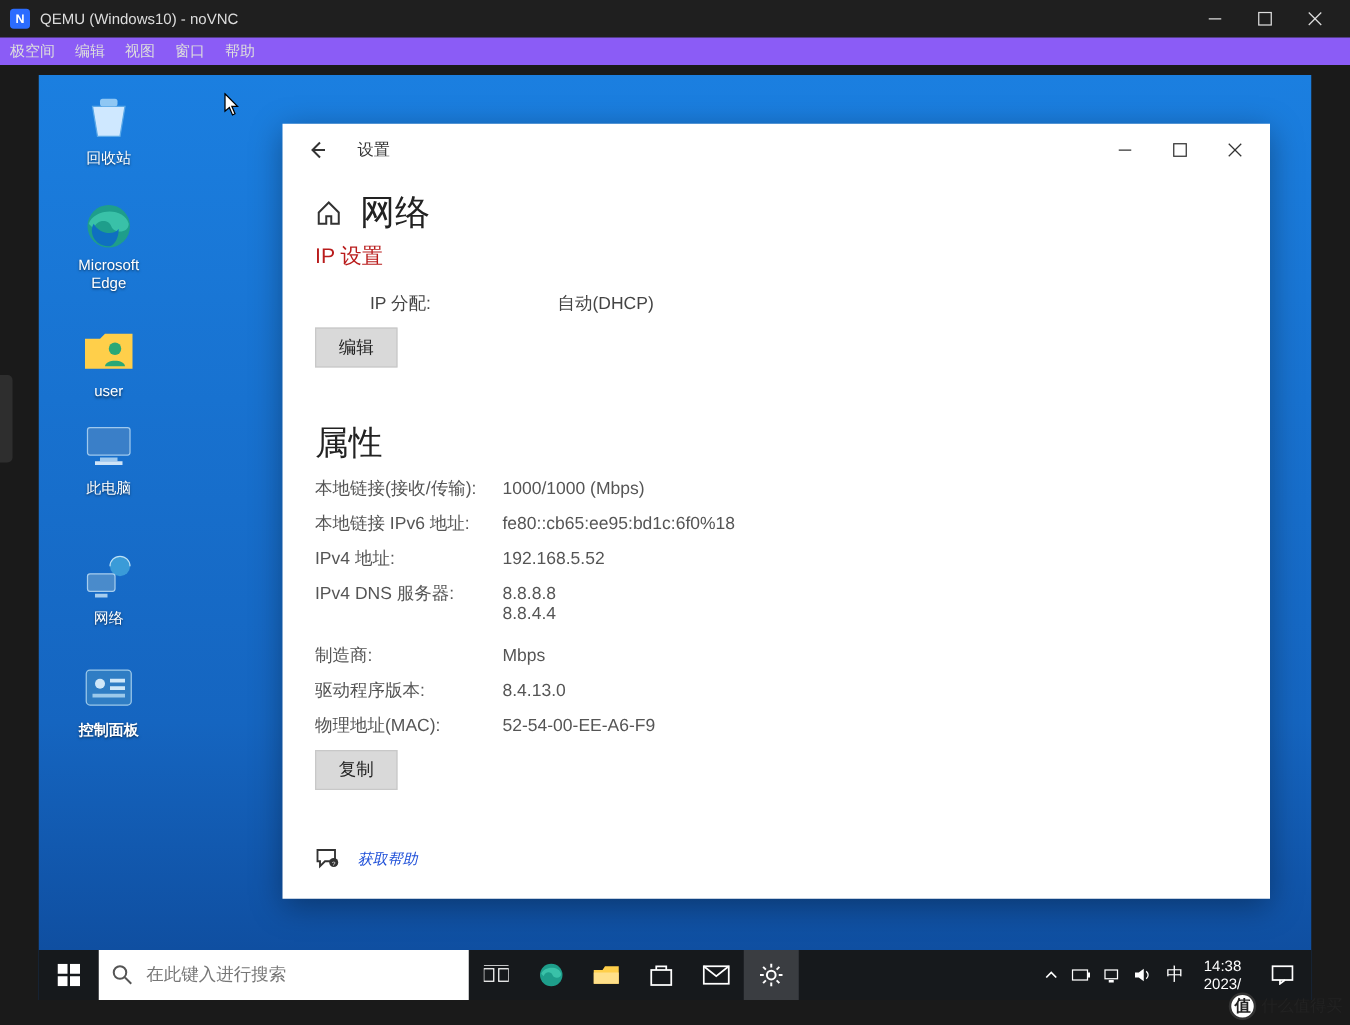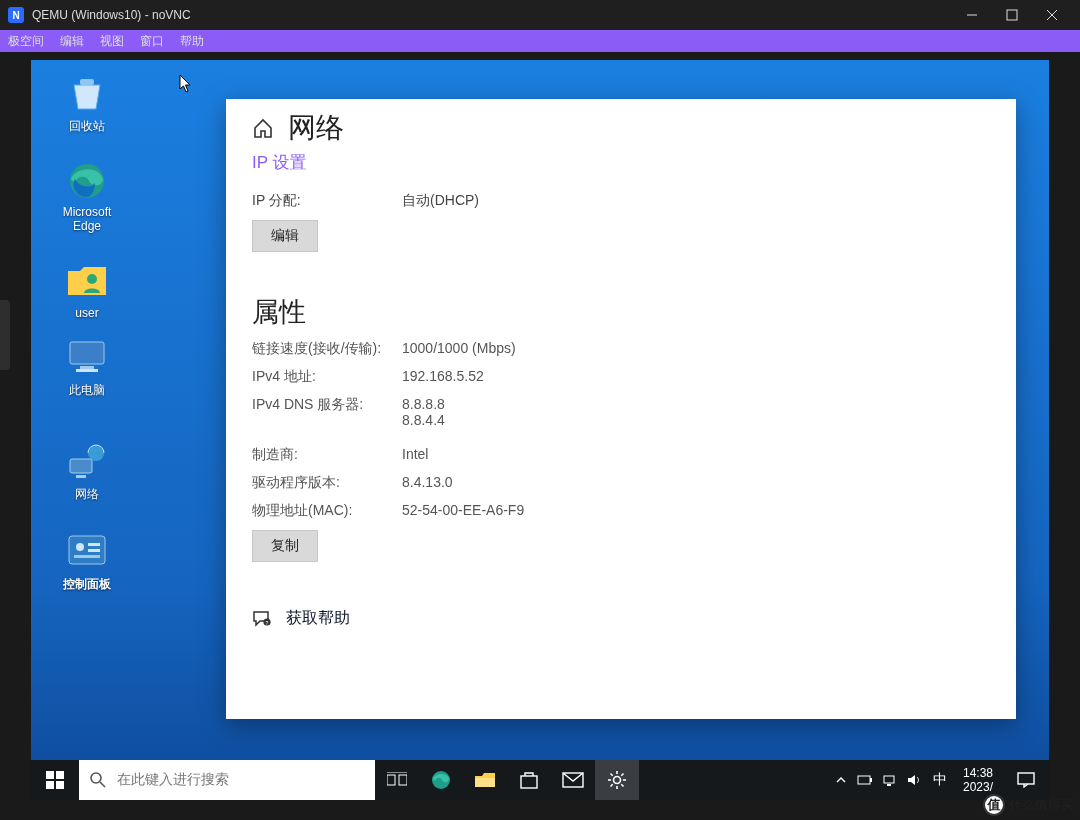--- a/index.html
+++ b/index.html
@@ -50,35 +50,35 @@
   height: 42px; display: flex; align-items: center; padding: 0 6px 0 14px;
 }
 .settings-titlebar .back { width: 28px; height: 28px; display: flex; align-items: center; justify-content: center; }
 .settings-titlebar .title { margin-left: 18px; font-size: 13px; color: #333; }
 .settings-titlebar .spacer { flex: 1; }
 .settings-titlebar .win-btn { width: 44px; height: 32px; display: flex; align-items: center; justify-content: center; }
 .settings-body { padding: 10px 26px 16px 26px; }
 .head-row { display: flex; align-items: center; gap: 14px; }
 .home-icon { width: 22px; height: 22px; }
 .page-title { font-size: 28px; font-weight: 400; }
-.sub-title { font-size: 17px; margin-top: 4px; color: #8b5cf6; }
+.sub-title { font-size: 17px; margin-top: 4px; color: #b91c1c; }
 .kv { display: flex; margin-top: 18px; font-size: 14px; color: #444; }
-.kv .k { width: 150px; }
+.kv .k { width: 150px; margin-left: 44px; }
 .kv .v { color: #444; }
 .btn {
   margin-top: 10px; padding: 6px 18px;
   background: #d9d9d9; border: 1px solid #c8c8c8;
   font-size: 14px; color: #222; display: inline-block;
 }
 .section-title { font-size: 27px; margin-top: 42px; color: #222; font-weight: 400; }
 .prop { display: flex; font-size: 14px; color: #555; margin-top: 10px; }
 .prop .k { width: 150px; }
 .prop .v { color: #555; }
 .help-row { display: flex; align-items: center; gap: 14px; margin-top: 46px; }
-.help-text { color: #0f172a; font-size: 16px; }
+.help-text { color: #1d4ed8; font-size: 12px; font-style: italic; }
 
 .taskbar {
   position: absolute; left: 0; bottom: 0; height: 40px; width: 100%;
   background: #16191c; display: flex; align-items: center; color: #fff;
 }
 .tb-start { width: 48px; height: 40px; display: flex; align-items: center; justify-content: center; }
 .tb-search { flex: 0 0 296px; height: 40px; background: #fff; display: flex; align-items: center; color: #777; font-size: 14px; }
 .tb-search .mag { margin: 0 10px; }
 .tb-seg { width: 44px; height: 40px; display: flex; align-items: center; justify-content: center; }
 .tb-seg.active { background: #3a3d41; }
@@ -196,20 +196,46 @@
     <div>控制面板</div>
   </div>
 
   <div class="cursor" style="left:148px; top:14px;">
     <svg width="14" height="20" viewBox="0 0 14 20">
         <path d="M1 1 L1 15 L4.5 12 L7 18 L9 17 L6.5 11 L11 11 Z" fill="#fff" stroke="#000" stroke-width="1"></path>
       </svg>
   </div>
 
   <div class="settings">
+    <div class="settings-titlebar">
+      <div class="back">
+        <svg width="18" height="18" viewBox="0 0 18 18">
+            <path d="M11 3 L5 9 L11 15" fill="none" stroke="#333" stroke-width="1.6"></path>
+            <line x1="5" y1="9" x2="15" y2="9" stroke="#333" stroke-width="1.6"></line>
+          </svg>
+      </div>
+      <span class="title">设置</span>
+      <div class="spacer"></div>
+      <div class="win-btn">
+          <svg width="12" height="12">
+            <line x1="1" y1="6" x2="11" y2="6" stroke="#333" stroke-width="1"></line>
+          </svg>
+        </div>
+      <div class="win-btn">
+          <svg width="12" height="12">
+            <rect x="1" y="1" width="10" height="10" fill="none" stroke="#333" stroke-width="1"></rect>
+          </svg>
+        </div>
+      <div class="win-btn">
+          <svg width="12" height="12">
+            <line x1="1" y1="1" x2="11" y2="11" stroke="#333" stroke-width="1"></line>
+            <line x1="11" y1="1" x2="1" y2="11" stroke="#333" stroke-width="1"></line>
+          </svg>
+        </div>
+    </div>
 
     <div class="settings-body">
       <div class="head-row">
         <div class="home-icon">
           <svg width="22" height="22" viewBox="0 0 22 22">
               <path d="M3 11 L11 3 L19 11 L19 20 L13 20 L13 14 L9 14 L9 20 L3 20 Z" fill="none" stroke="#333" stroke-width="1.6"></path>
             </svg>
         </div>
         <div class="page-title">网络</div>
       </div>
@@ -217,34 +243,38 @@
 
       <div class="kv">
         <div class="k">IP 分配:</div>
         <div class="v">自动(DHCP)</div>
       </div>
       <div class="btn">编辑</div>
 
       <div class="section-title">属性</div>
 
       <div class="prop">
-          <div class="k">链接速度(接收/传输):</div>
+          <div class="k">本地链接(接收/传输):</div>
           <div class="v">1000/1000 (Mbps)</div>
+        </div>
+      <div class="prop">
+          <div class="k">本地链接 IPv6 地址:</div>
+          <div class="v">fe80::cb65:ee95:bd1c:6f0%18</div>
         </div>
       <div class="prop">
           <div class="k">IPv4 地址:</div>
           <div class="v">192.168.5.52</div>
         </div>
       <div class="prop">
           <div class="k">IPv4 DNS 服务器:</div>
           <div class="v"><span>8.8.8.8</span><br><span>8.8.4.4</span></div>
         </div>
       <div class="prop" style="margin-top:18px;">
           <div class="k">制造商:</div>
-          <div class="v">Intel</div>
+          <div class="v">Mbps</div>
         </div>
       <div class="prop">
           <div class="k">驱动程序版本:</div>
           <div class="v">8.4.13.0</div>
         </div>
       <div class="prop">
           <div class="k">物理地址(MAC):</div>
           <div class="v">52-54-00-EE-A6-F9</div>
         </div>
 

